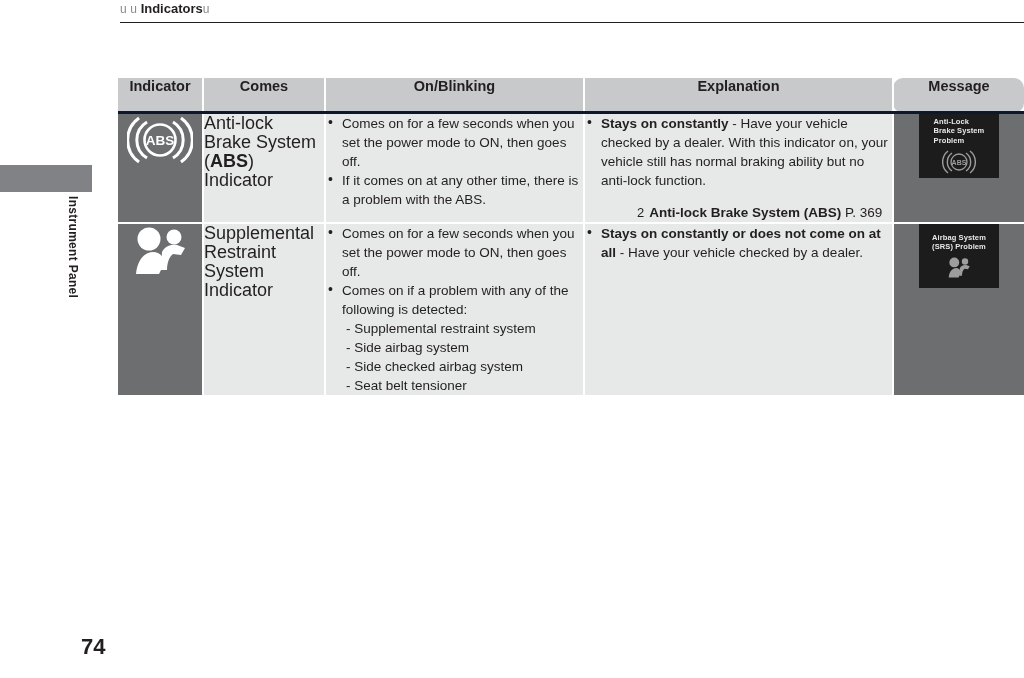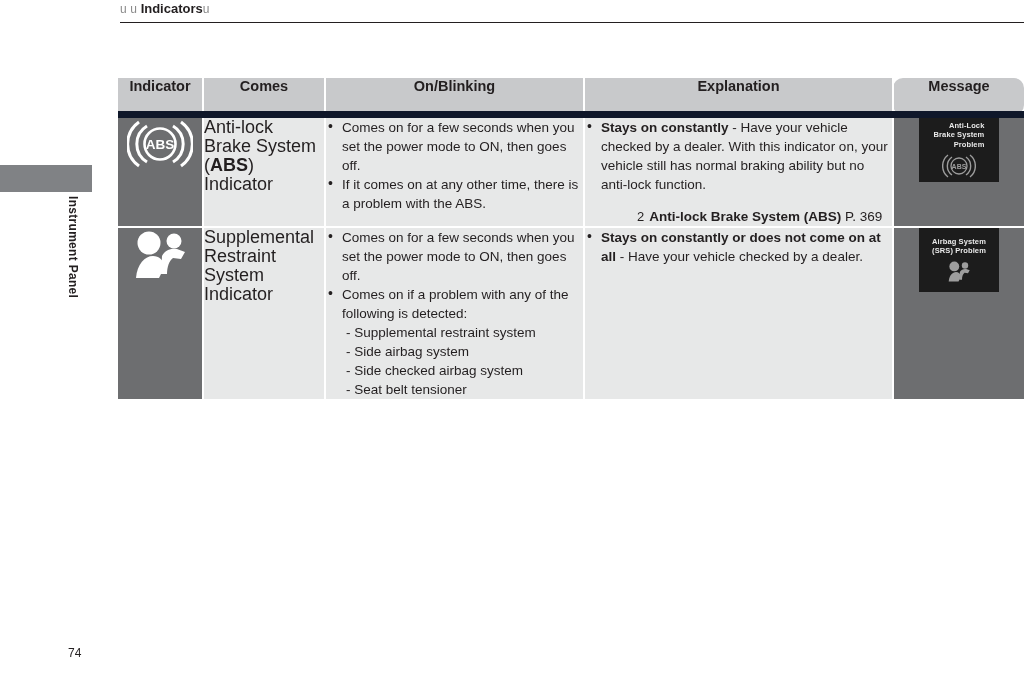--- a/index.html
+++ b/index.html
@@ -70,24 +70,24 @@
     color: #231f20;
     writing-mode: vertical-rl;
     text-orientation: mixed;
     white-space: nowrap;
     letter-spacing: 0.3px;
   }
 
   
   #page-number {
     position: absolute;
-    left: 68px;
+    left: 81px;
     top: 660px;
-    font-size: 12px;
-    font-weight: normal;
+    font-size: 22px;
+    font-weight: bold;
     color: #231f20;
     transform: translateY(-100%);
   }
 
   
   #indicator-table {
     position: absolute;
     left: 118px;
     top: 78px;
     width: 906px;
@@ -103,21 +103,21 @@
   
   .thead-cell {
     background: #c8c9cb;
     height: 33px;
     text-align: center;
     vertical-align: middle;
     font-size: 14.5px;
     font-weight: bold;
     color: #231f20;
     border-right: 2px solid #ffffff;
-    border-bottom: 7px solid #0f172a;
+    border-bottom: 3px solid #0f172a;
   }
   .thead-cell:last-child { border-right: none; border-radius: 10px; }
 
   
   .col-indicator { width: 85px; }
   .col-name      { width: 122px; }
   .col-onblink   { width: 259px; }
   .col-expl      { width: 309px; }
   .col-message   { width: 131px; }
 
@@ -201,21 +201,21 @@
     display: flex;
     flex-direction: column;
     align-items: center;
     justify-content: center;
     color: #e9e9e9;
   }
   .msg-text {
     font-size: 7.5px;
     font-weight: bold;
     line-height: 9.5px;
-    text-align: right;
+    text-align: left;
     letter-spacing: 0.1px;
     white-space: pre-line;
   }
   .msg-icon { margin-top: 4px; line-height: 0; }
 
   .ind-icon { line-height: 0; display: inline-block; }
 </style>
 </head>
 <body>
 

